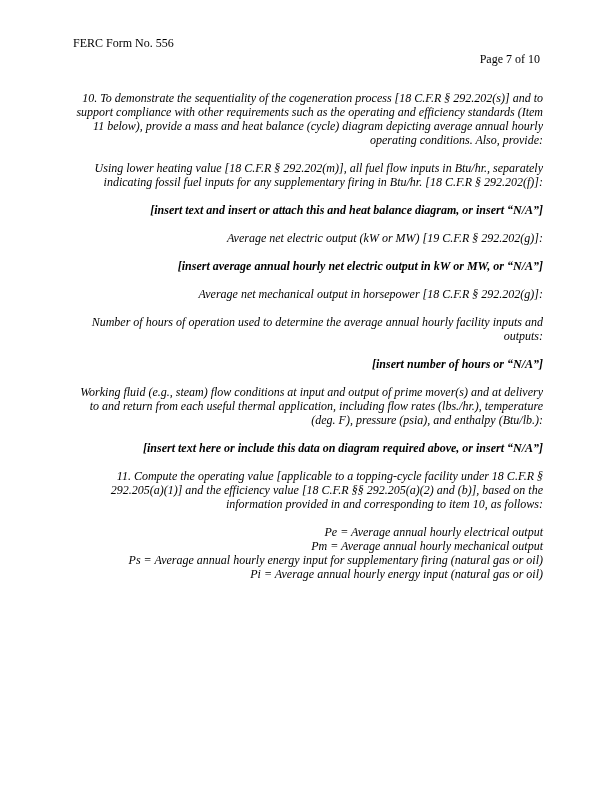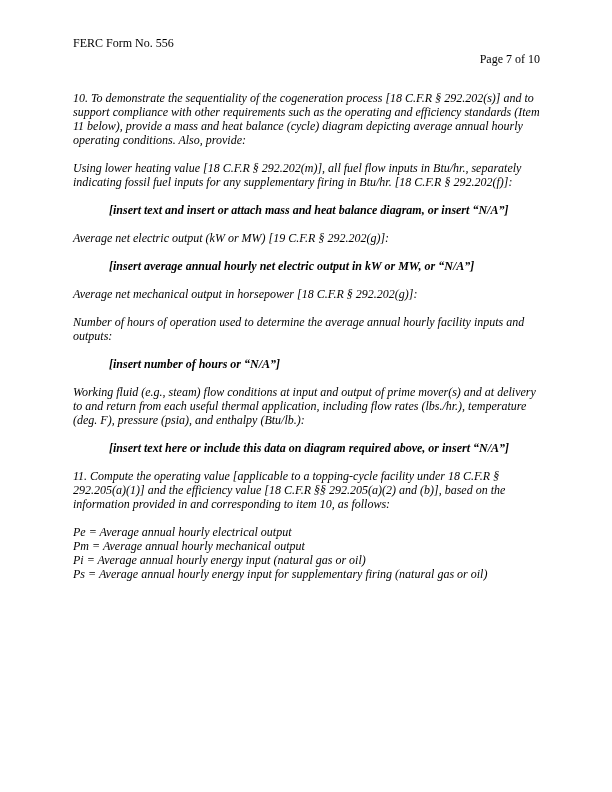--- a/index.html
+++ b/index.html
@@ -1,18 +1,18 @@
 <!DOCTYPE html>
 <html><head>
 <meta charset="utf-8">
 <style>
   html, body { margin: 0; padding: 0; background: #ffffff; }
   body { width: 612px; height: 792px; position: relative; overflow: hidden;
          font-family: "Liberation Serif", serif; color: #000; font-size: 12px; }
-  .page { position: absolute; left: 0; top: 0; width: 612px; height: 792px; }
+  .page { position: absolute; left: 0; top: 0; width: 612px; height: 792px; text-align: right; }
   .header { position: absolute; top: 36px; left: 73px; right: 72px; height: 16px; }
   .header .left { position: absolute; left: 0; top: 0; }
   .header .right { position: absolute; right: 0; top: 16px; }
   .content { position: absolute; left: 73px; top: 91px; width: 470px; line-height: 14px; font-style: italic; }
   p { margin: 0; }
   .para { margin-bottom: 14px; }
   .insert { font-weight: bold; margin-left: 36px; margin-bottom: 14px; }
   .defs { margin-top: 0; }
   .defs div { white-space: nowrap; }
 </style>
@@ -21,30 +21,30 @@
 
 <div class="page">
   <div class="header">
     <span class="left">FERC Form No. 556</span>
     <span class="right">Page 7 of 10</span>
   </div>
 
   <div class="content">
     <p class="para">10. To demonstrate the sequentiality of the cogeneration process [18 C.F.R § 292.202(s)] and to support compliance with other requirements such as the operating and efficiency standards (Item 11 below), provide a mass and heat balance (cycle) diagram depicting average annual hourly operating conditions. Also, provide:</p>
     <p class="para">Using lower heating value [18 C.F.R § 292.202(m)], all fuel flow inputs in Btu/hr., separately indicating fossil fuel inputs for any supplementary firing in Btu/hr. [18 C.F.R § 292.202(f)]:</p>
-    <p class="insert">[insert text and insert or attach mass and heat balance diagram, or insert “N/A”]</p>
+    <p class="insert">[insert text and insert or attach this and heat balance diagram, or insert “N/A”]</p>
     <p class="para">Average net electric output (kW or MW) [19 C.F.R § 292.202(g)]:</p>
     <p class="insert">[insert average annual hourly net electric output in kW or MW, or “N/A”]</p>
     <p class="para">Average net mechanical output in horsepower [18 C.F.R § 292.202(g)]:</p>
     <p class="para">Number of hours of operation used to determine the average annual hourly facility inputs and outputs:</p>
     <p class="insert">[insert number of hours or “N/A”]</p>
     <p class="para">Working fluid (e.g., steam) flow conditions at input and output of prime mover(s) and at delivery to and return from each useful thermal application, including flow rates (lbs./hr.), temperature (deg. F), pressure (psia), and enthalpy (Btu/lb.):</p>
     <p class="insert">[insert text here or include this data on diagram required above, or insert “N/A”]</p>
     <p class="para">11. Compute the operating value [applicable to a topping-cycle facility under 18 C.F.R § 292.205(a)(1)] and the efficiency value [18 C.F.R §§ 292.205(a)(2) and (b)], based on the information provided in and corresponding to item 10, as follows:</p>
 
     <div class="defs">
       <div>Pe = Average annual hourly electrical output</div>
       <div>Pm = Average annual hourly mechanical output</div>
+      <div>Ps = Average annual hourly energy input for supplementary firing (natural gas or oil)</div>
       <div>Pi = Average annual hourly energy input (natural gas or oil)</div>
-      <div>Ps = Average annual hourly energy input for supplementary firing (natural gas or oil)</div>
     </div>
   </div>
 </div>
 
 </body></html>

